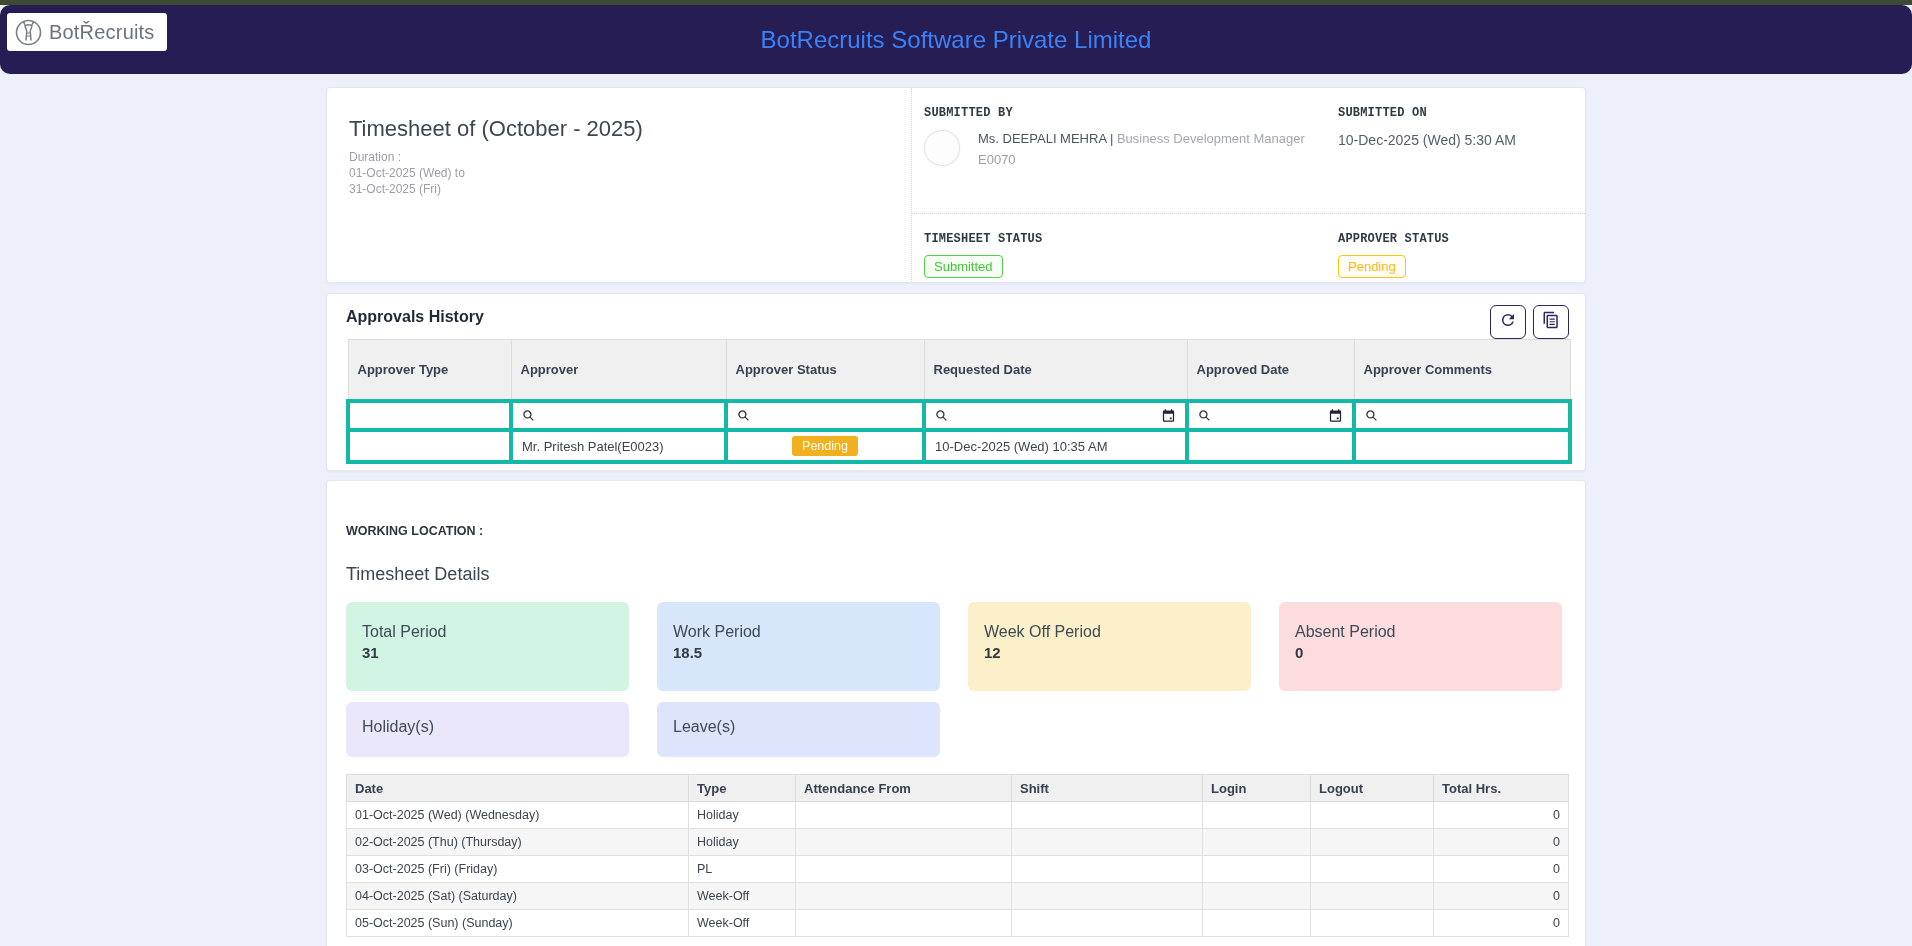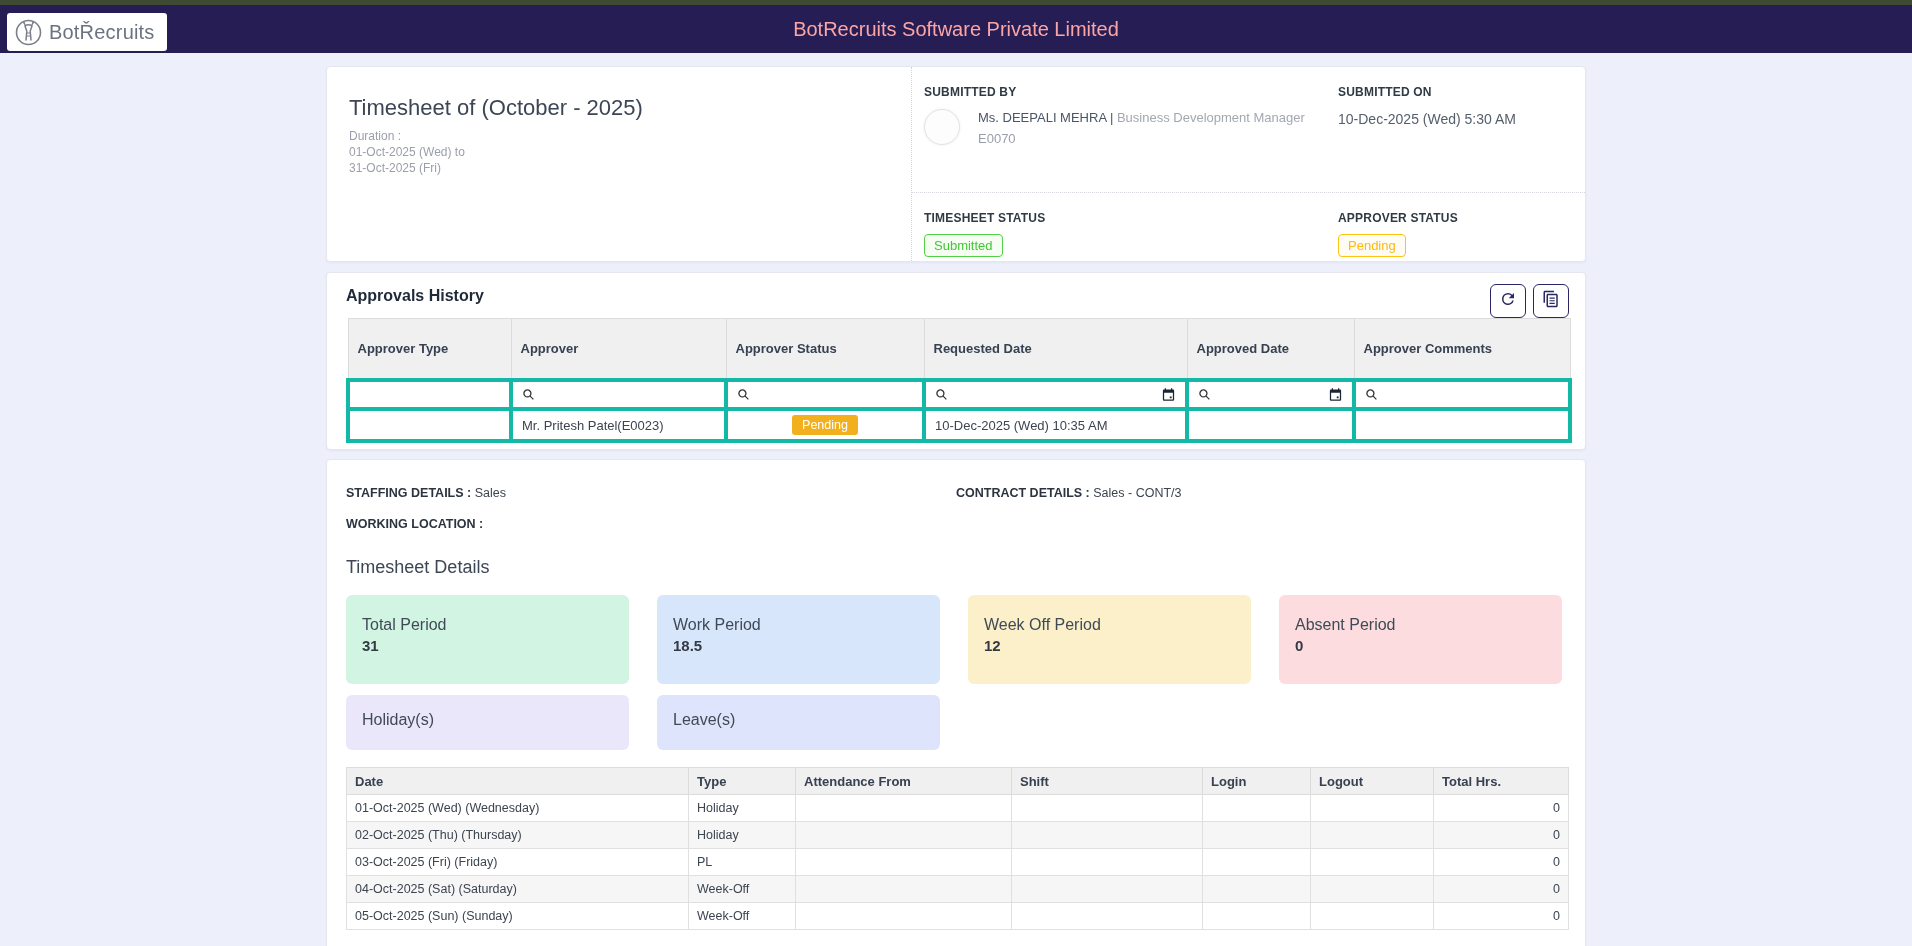--- a/index.html
+++ b/index.html
@@ -1,43 +1,43 @@
 <!DOCTYPE html>
 <html><head>
 <meta charset="utf-8">
 <style>
   * { margin:0; padding:0; box-sizing:border-box; }
   html,body { width:1912px; height:946px; overflow:hidden; background:#edeffb;
               font-family:"Liberation Sans", sans-serif; }
 
   
   .top-strip { height:5px; background:#3e4a33; }
-  .app-header { height:48px; background:#261d54; display:flex; align-items:center; position:relative; }
+  .app-header { height:69px; background:#261d54; display:flex; align-items:center; position:relative;border-radius:10px; }
   .logo-box { position:absolute; left:7px; top:8px; background:#ffffff; border-radius:3px;
               height:38px; display:flex; align-items:center; padding:0 12px 0 8px; gap:7px; }
   .logo-mark svg { display:block; }
   .logo-text { font-size:20px; color:#6b7280; letter-spacing:0.2px; }
-  .header-title { width:100%; text-align:center; color:#fca5a5; font-size:20px; font-weight:400; }
+  .header-title { width:100%; text-align:center; color:#3b82f6; font-size:24px; font-weight:400; }
 
   
   .page { width:1260px; margin:0 auto; }
   .card { background:#ffffff; border:1px solid #e4e7f0; border-radius:4px;
           box-shadow:0 1px 2px rgba(40,40,90,0.05); }
 
   
   .card-summary { margin-top:13px; height:196px; display:flex;gap:44px; }
   .cs-left { flex:0 0 540px; padding:28px 0 0 22px; }
   .cs-title { font-size:22px; color:#3d4655; font-weight:400; }
   .cs-duration { margin-top:7px; font-size:12px; color:#9b9fab; line-height:1.35; }
   .cs-right { flex:1; border-left:1px dotted #d4d4dc; display:flex; flex-direction:column; }
   .cs-row-a { flex:0 0 126px; border-bottom:1px dotted #d4d4dc; display:flex; }
   .cs-row-b { flex:1; display:flex; }
   .cs-col1 { flex:0 0 426px; padding:18px 0 0 12px; }
   .cs-col2 { flex:1; padding:18px 16px 0 0; }
-  .mini-label { font-size:12px; font-weight:bold; color:#2f3a45; letter-spacing:0.2px; }
+  .mini-label { font-size:12px; font-weight:bold; color:#2f3a45; letter-spacing:0.2px;font-family:Liberation Mono, monospace; }
   .submitter { display:flex; margin-top:10px; gap:18px; }
   .avatar { width:36px; height:36px; border-radius:50%; border:1px solid #e3e3e3;
             background:#fdfdfd; box-shadow:0 0 3px rgba(0,0,0,0.07); }
   .submitter-text { font-size:13px; line-height:1.45; }
   .submitter-name { color:#4a5568; }
   .submitter-role { color:#a2a7b0; }
   .submitter-id { color:#9b9fab; margin-top:2px; }
   .submitted-on-value { margin-top:12px; font-size:14px; color:#555e6b; }
   .status-badge { display:inline-block; margin-top:9px; font-size:13px; padding:3px 9px;
                   border-radius:4px; border:1px solid; }
@@ -253,30 +253,20 @@
           </td>
           <td>10-Dec-2025 (Wed) 10:35 AM</td>
           <td></td>
           <td></td>
         </tr>
       </tbody>
     </table>
   </div>
 
   <div class="card card-details">
-    <div class="detail-line">
-      <div class="half">
-        <span class="dl-label">STAFFING DETAILS :</span>
-        <span class="dl-value">Sales</span>
-      </div>
-      <div class="half">
-        <span class="dl-label">CONTRACT DETAILS :</span>
-        <span class="dl-value">Sales - CONT/3</span>
-      </div>
-    </div>
     <div class="detail-line working-loc">
       <span class="dl-label">WORKING LOCATION :</span>
       <span class="dl-value"></span>
     </div>
 
     <div class="td-heading">Timesheet Details</div>
 
     <div class="cards-row">
       <div class="sum-card tall" style="background-color: rgb(210, 245, 227);">
         <div class="sum-label">Total Period</div>

